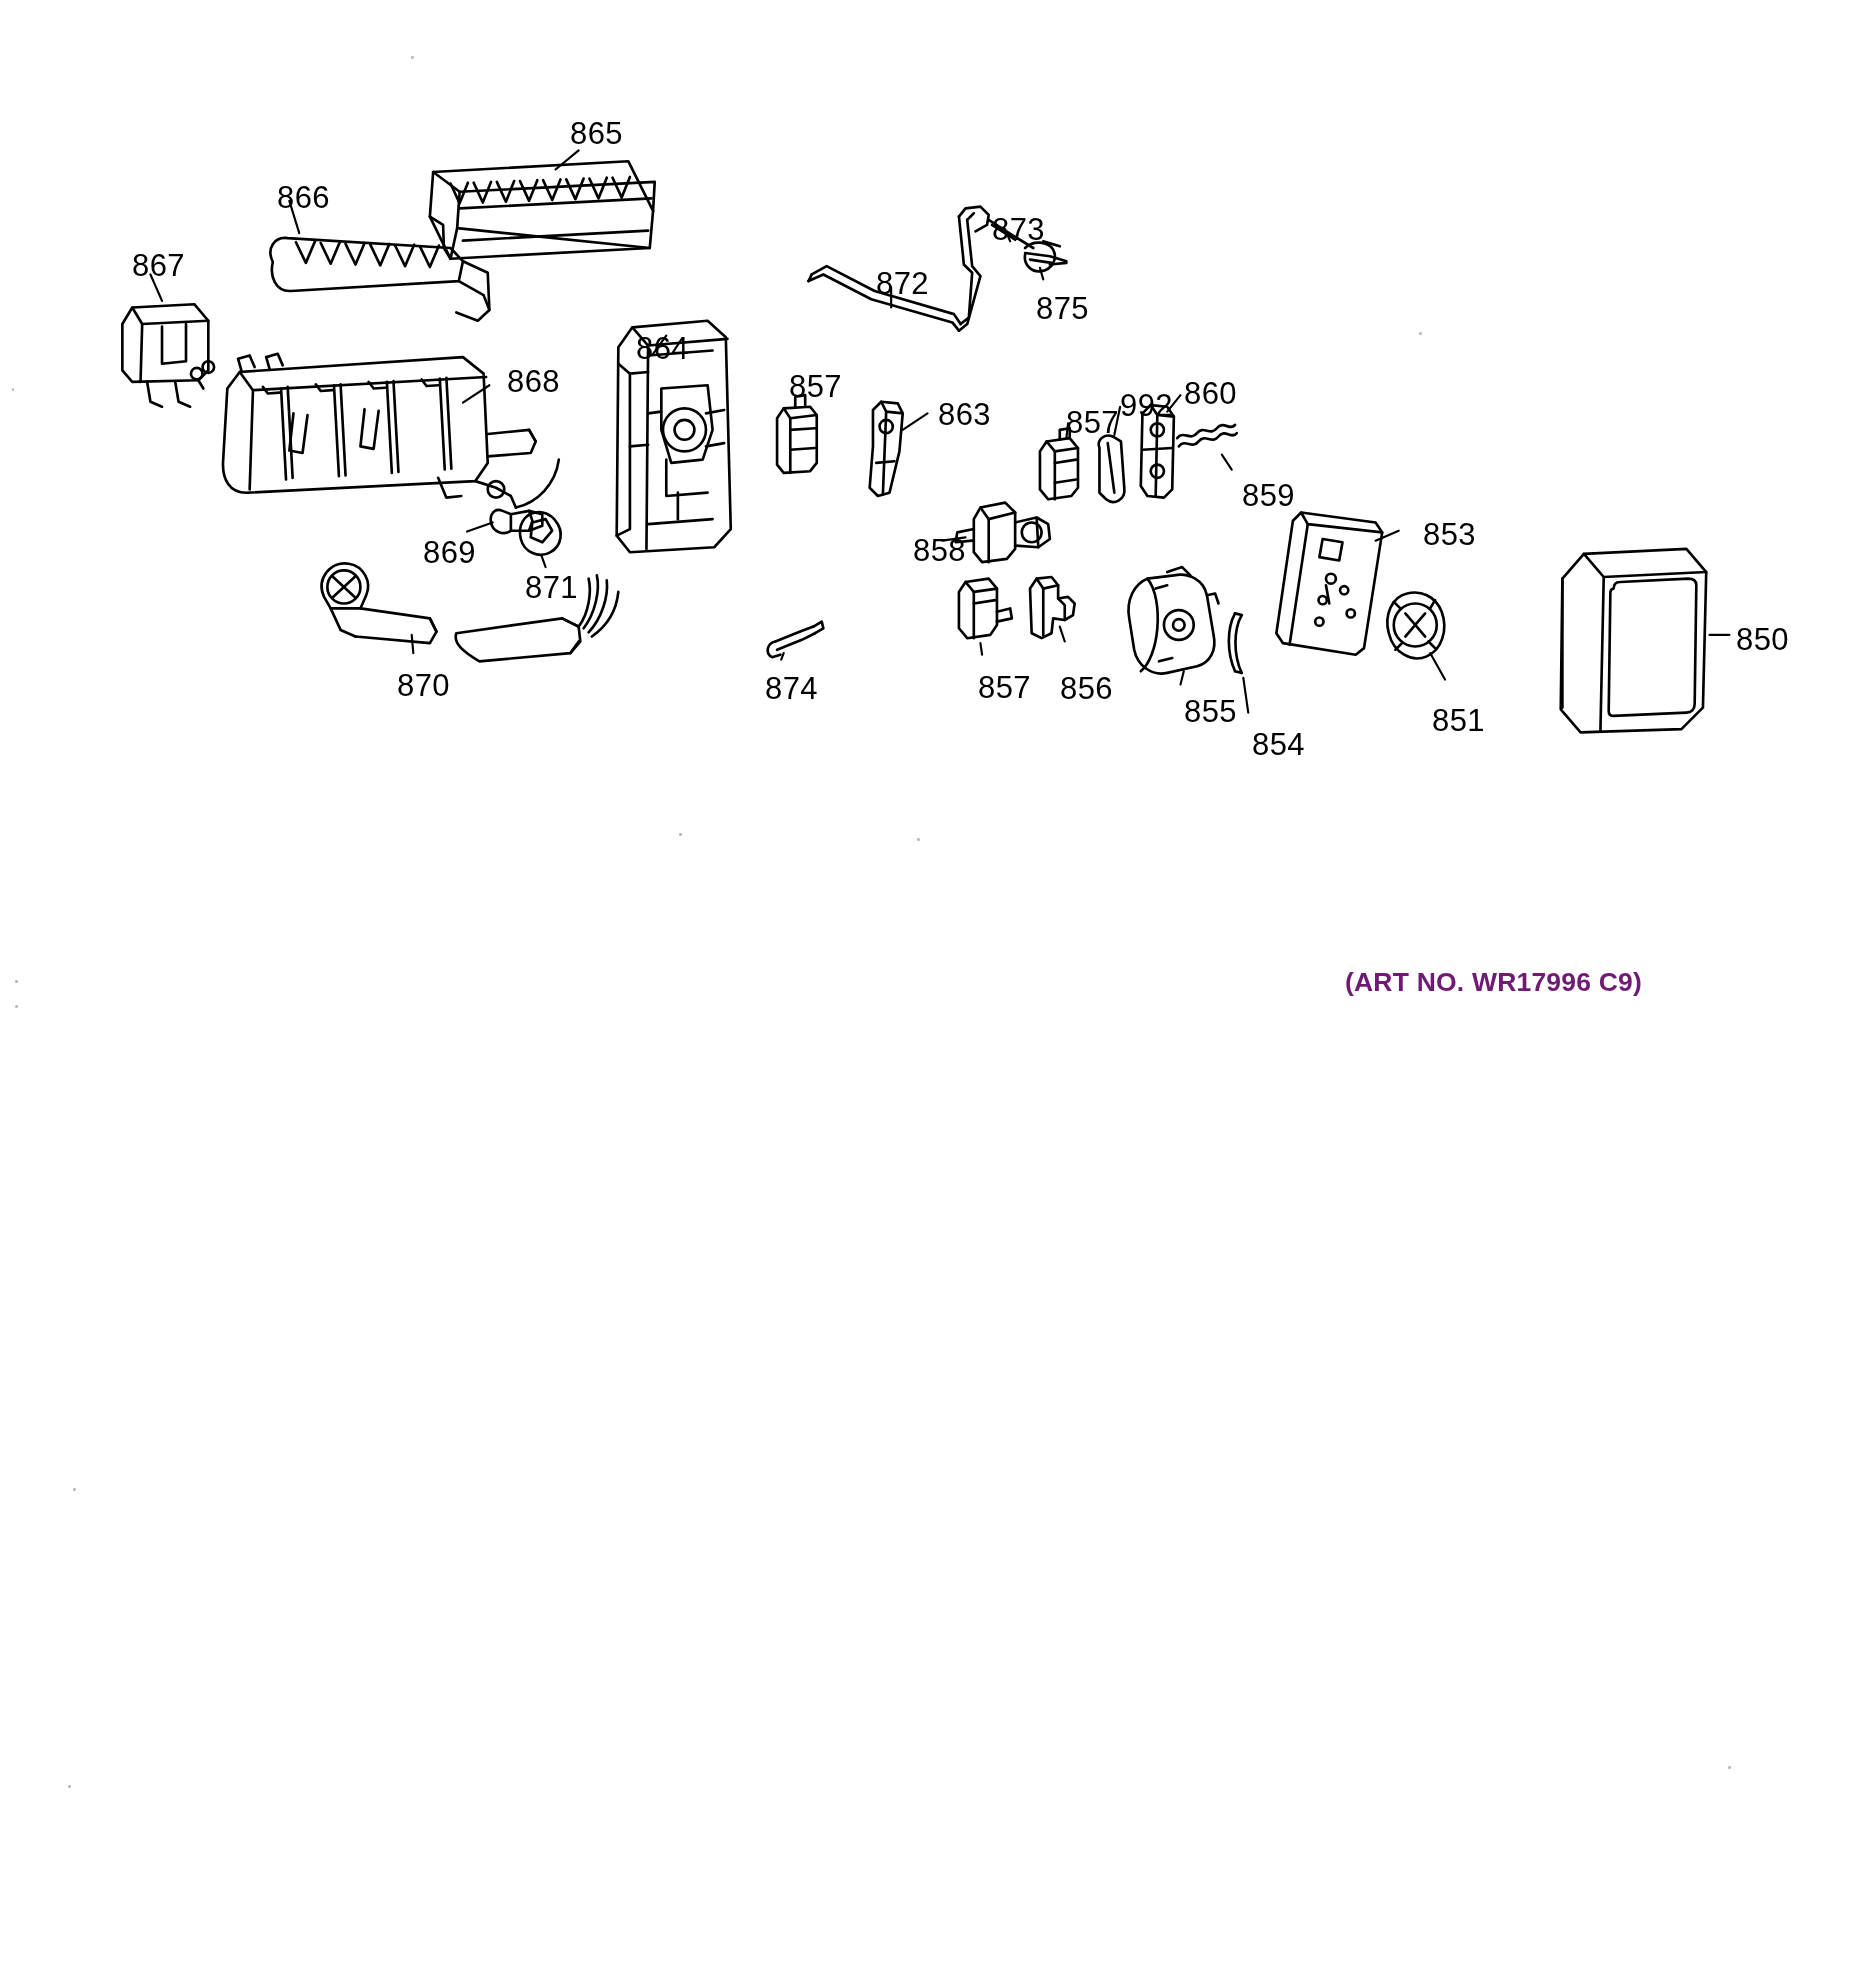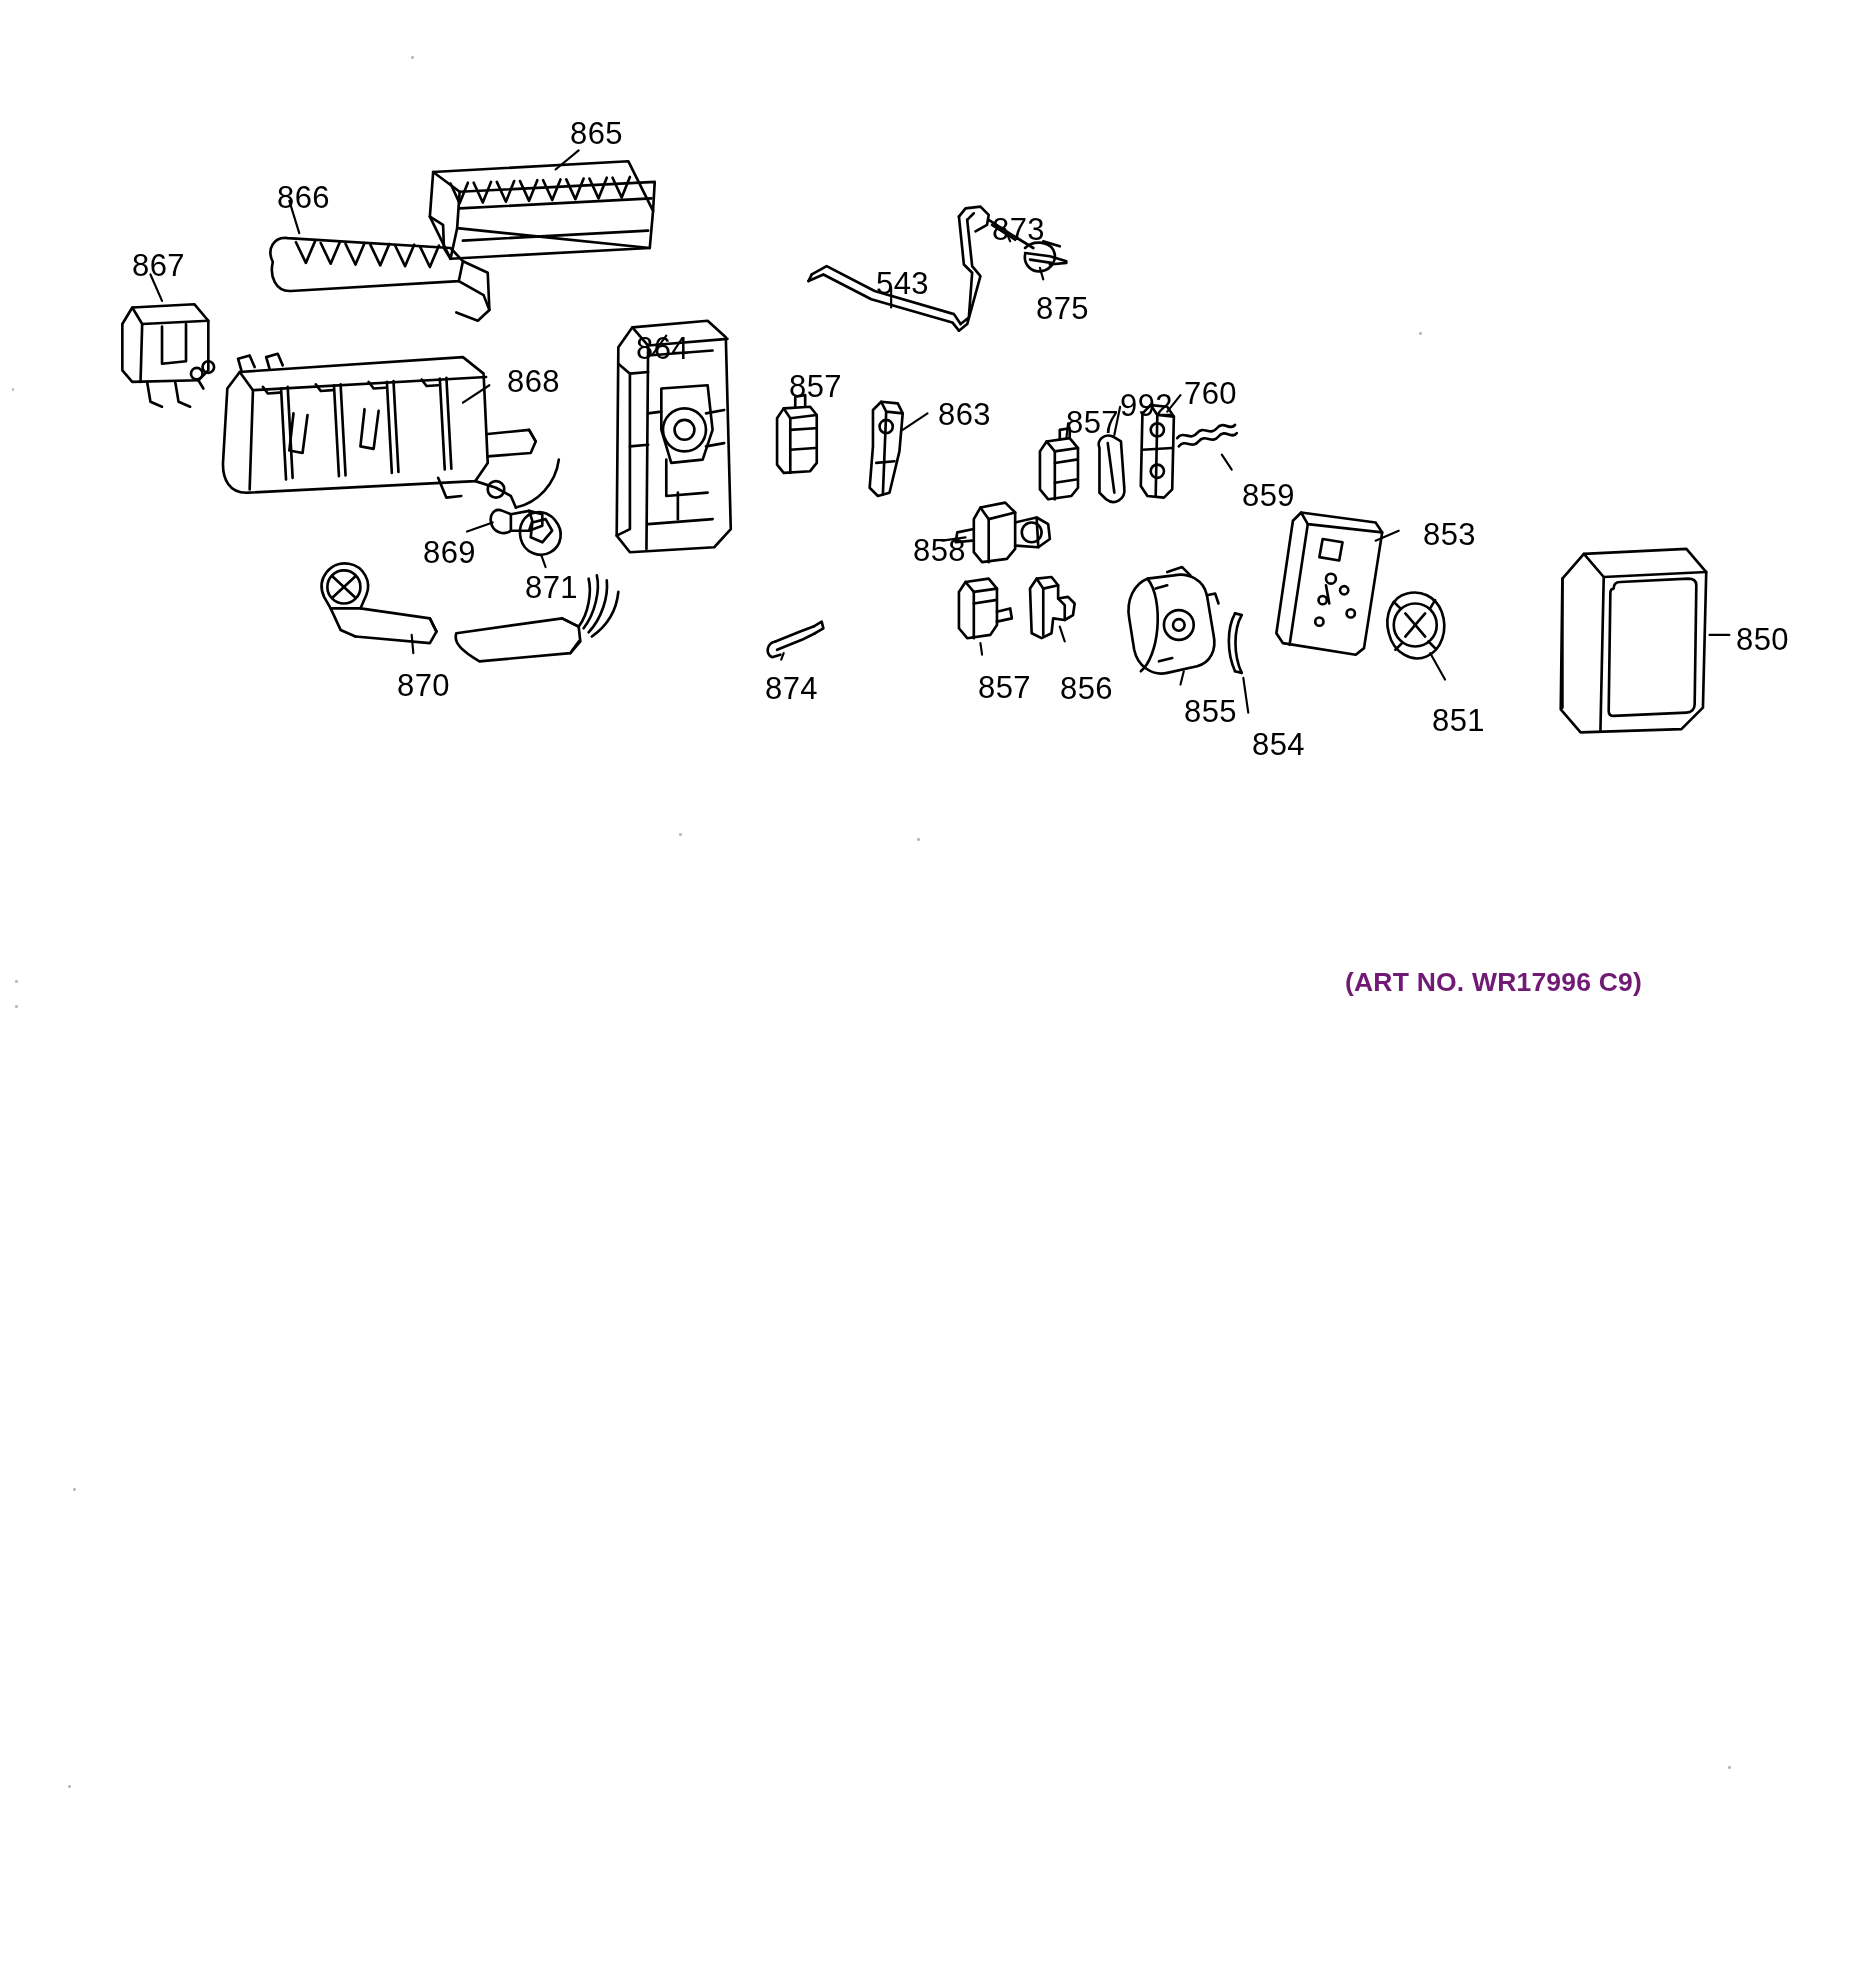--- a/index.html
+++ b/index.html
@@ -368,29 +368,29 @@
   <div class="callout" style="left:277px; top:180px;">866</div>
   <div class="callout" style="left:132px; top:248px;">867</div>
   <div class="callout" style="left:507px; top:364px;">868</div>
   <div class="callout" style="left:423px; top:535px;">869</div>
   <div class="callout" style="left:397px; top:668px;">870</div>
   <div class="callout" style="left:525px; top:570px;">871</div>
   <div class="callout" style="left:636px; top:331px;">864</div>
   <div class="callout" style="left:765px; top:671px;">874</div>
   <div class="callout" style="left:789px; top:369px;">857</div>
   <div class="callout" style="left:938px; top:397px;">863</div>
-  <div class="callout" style="left:876px; top:266px;">543</div>
+  <div class="callout" style="left:876px; top:266px;">872</div>
   <div class="callout" style="left:992px; top:212px;">873</div>
   <div class="callout" style="left:1036px; top:291px;">875</div>
   <div class="callout" style="left:913px; top:533px;">858</div>
   <div class="callout" style="left:978px; top:670px;">857</div>
   <div class="callout" style="left:1060px; top:671px;">856</div>
   <div class="callout" style="left:1066px; top:405px;">857</div>
   <div class="callout" style="left:1120px; top:388px;">992</div>
-  <div class="callout" style="left:1184px; top:376px;">760</div>
+  <div class="callout" style="left:1184px; top:376px;">860</div>
   <div class="callout" style="left:1242px; top:478px;">859</div>
   <div class="callout" style="left:1184px; top:694px;">855</div>
   <div class="callout" style="left:1252px; top:727px;">854</div>
   <div class="callout" style="left:1423px; top:517px;">853</div>
   <div class="callout" style="left:1432px; top:703px;text-align:center;">851</div>
   <div class="callout" style="left:1736px; top:622px;">850</div>
 
   <div class="art-no" style="left:1345px; top:967px;">(ART NO. WR17996 C9)</div>
 
   <div class="speck" style="left:411px; top:56px;"></div>

